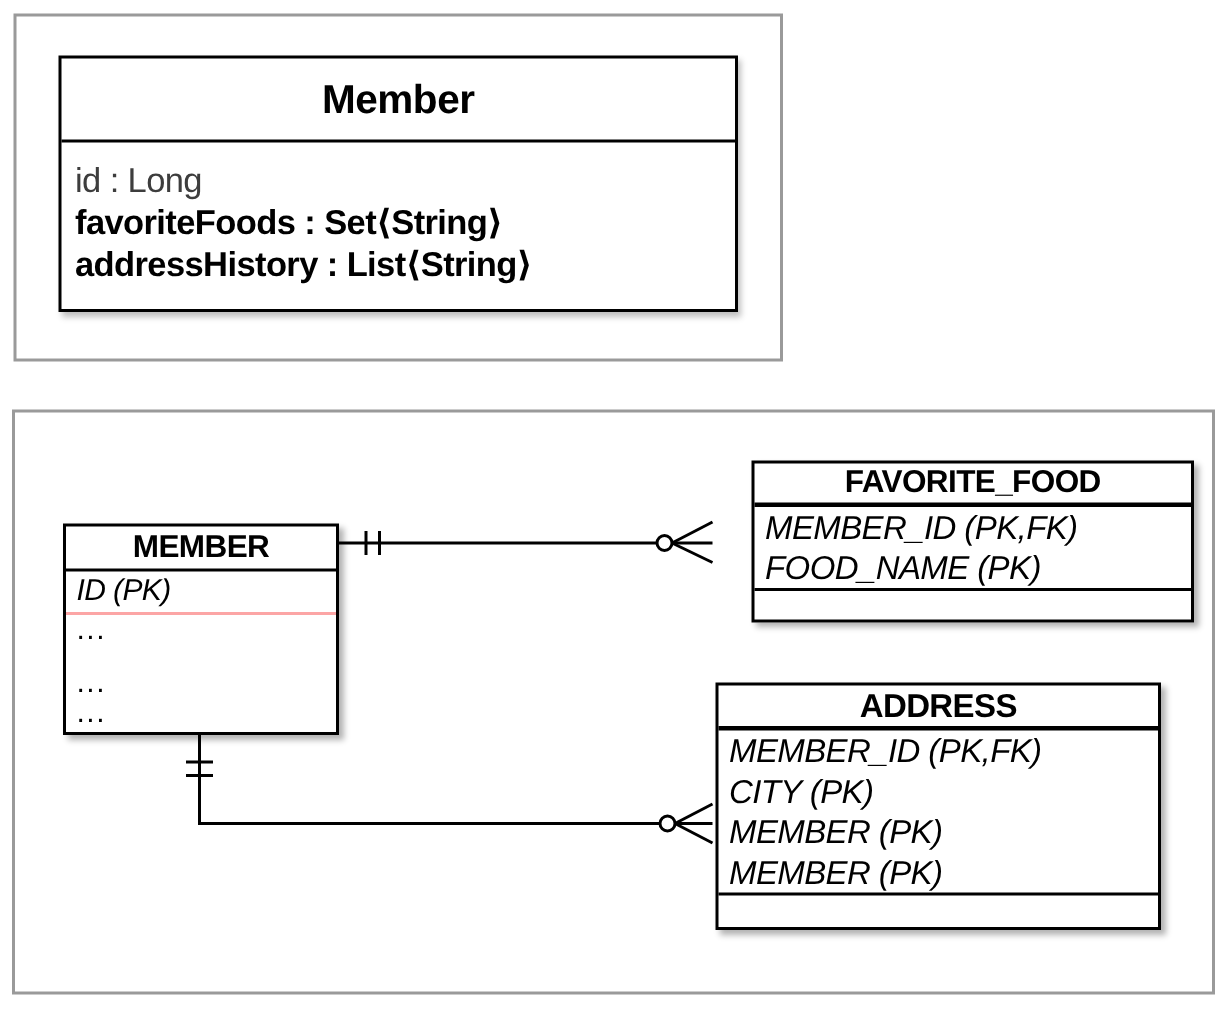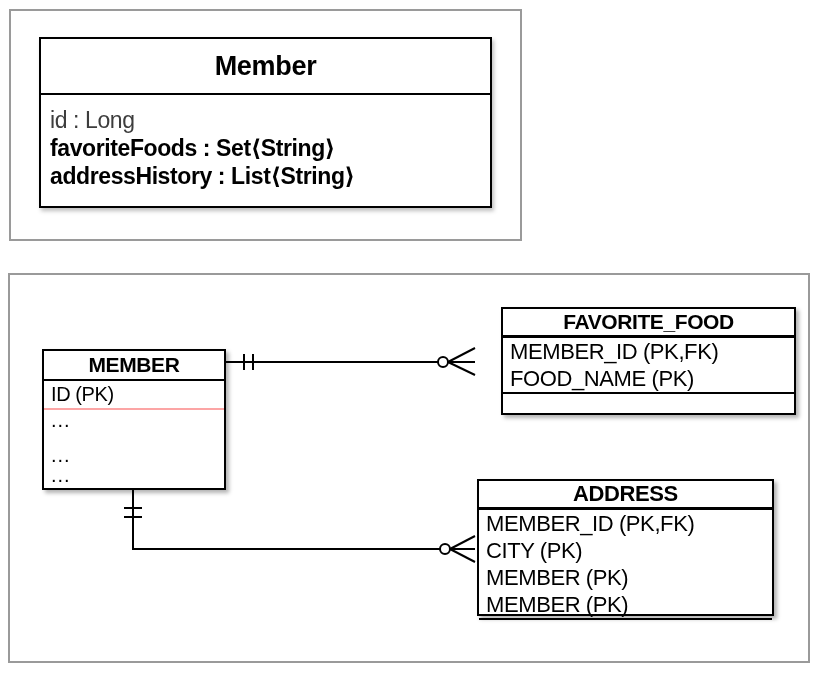--- a/index.html
+++ b/index.html
@@ -32,42 +32,42 @@
   .er-table {
     position: absolute; border: 2px solid #000; box-sizing: border-box; background: #fff;
     box-shadow: 3px 3px 4px rgba(0,0,0,0.3);
     display: flex; flex-direction: column;
   }
   .er-header {
     border-bottom: 3px solid #000; box-sizing: border-box;
     display: flex; align-items: center; justify-content: center;
     font-weight: bold; letter-spacing: -0.4px;
   }
-  .er-row { box-sizing: border-box; white-space: nowrap; letter-spacing: -0.4px; }
+  .er-row { box-sizing: border-box; white-space: nowrap; letter-spacing: -0.4px; font-style: italic; }
   .er-footer { flex: 1 1 auto; border-top: 2px solid #000; box-sizing: border-box; }
 
   #member-table { left: 32px; top: 74px; width: 184px; height: 141px; }
   #member-table .er-header { height: 30px; border-bottom-width: 2px; font-size: 21px; }
   #member-table .key-row {
     height: 29px; line-height: 27px; border-bottom: 2px solid #fca5a5;
     padding-left: 7px; font-size: 20px;
   }
   #member-table .dots-area { position: relative; flex: 1 1 auto; }
   #member-table .dot-line {
     position: absolute; left: 7px; font-size: 20px; line-height: 14px; letter-spacing: 1px;
   }
   #member-table .dot-line.d0 { top: 3px; }
   #member-table .dot-line.d1 { top: 38px; }
   #member-table .dot-line.d2 { top: 58px; }
 
   #favorite-food-table { left: 467px; top: 32px; width: 295px; height: 108px; margin-left: 24px; }
   #favorite-food-table .er-header { height: 29px; font-size: 21px; }
   #favorite-food-table .er-row { height: 27px; line-height: 27px; padding-left: 7px; font-size: 22px; }
 
-  #address-table { left: 467px; top: 204px; width: 297px; height: 137px; }
+  #address-table { left: 467px; top: 180px; width: 297px; height: 165px; }
   #address-table .er-header { height: 30px; font-size: 22px; }
   #address-table .er-row { height: 27px; line-height: 27px; padding-left: 7px; font-size: 22px; }
 
   #connector-svg { position: absolute; left: 0; top: 0; }
 </style>
 </head>
 <body>
 
 <div id="canvas">
 

